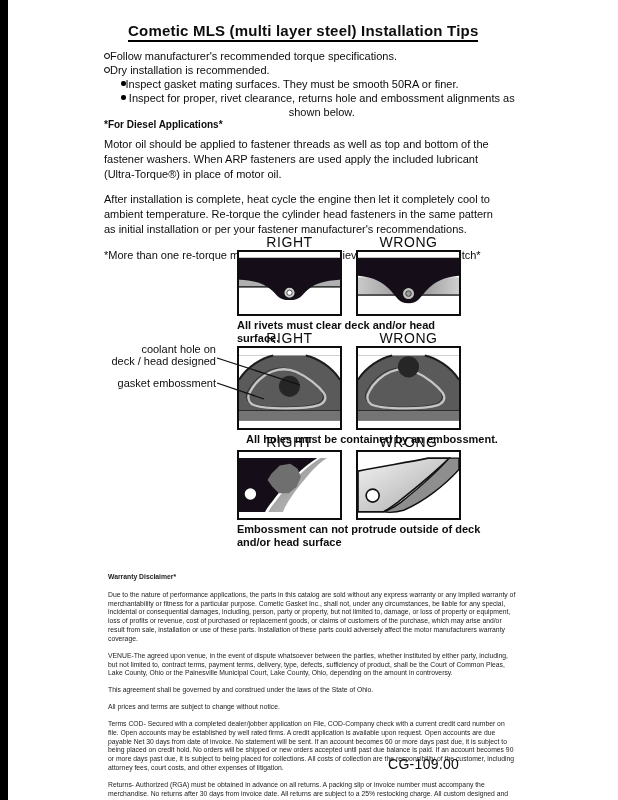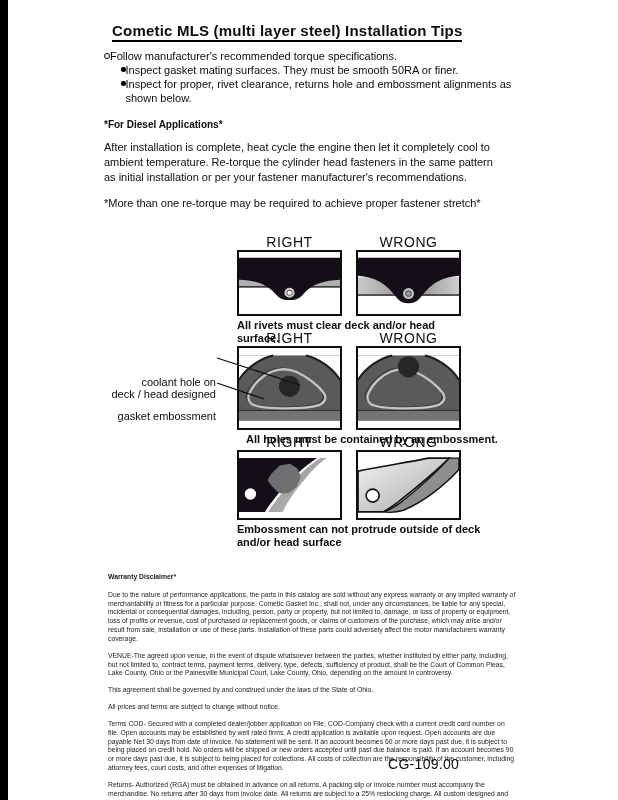--- a/index.html
+++ b/index.html
@@ -2,42 +2,42 @@
 <html><head>
 <meta charset="utf-8">
 <style>
   html,body{margin:0;padding:0;background:#e8e8e8;}
   .page{position:relative;width:618px;height:800px;background:#ffffff;overflow:hidden;
         font-family:"Liberation Sans", sans-serif;color:#0d0d0d;}
   .left-bar{position:absolute;left:0;top:0;width:8px;height:800px;background:#000;}
   .sec{position:absolute;left:104px;width:414px;}
 
   
-  .doc-title{display:inline-block;font-size:15px;font-weight:bold;margin:0 0 7px 8px;
+  .doc-title{display:inline-block;font-size:15px;font-weight:bold;margin:0 0 7px 24px;
              border-bottom:2px solid #000;padding-bottom:1px;letter-spacing:.2px;}
   .bullet-row{display:flex;font-size:11px;line-height:14px;}
-  .bullet-row.sub{margin-left:17px;}
+  .bullet-row.sub{margin-left:17px;text-align:center;}
   .b-open{flex:0 0 auto;width:4px;height:4px;border:1px solid #000;border-radius:50%;margin-top:4px;}
   .b-fill{flex:0 0 auto;width:4.5px;height:4.5px;background:#000;border-radius:50%;margin-top:4px;}
 
   
   .h2{font-size:10px;font-weight:bold;margin:0;}
   .para{font-size:11px;line-height:15px;margin:7px 0 0 0;width:402px;}
 
   
   .dg{margin-left:133px;width:224px;}
   .hdr-row{display:flex;gap:14px;}
   .panel-hdr{width:128px;text-align:center;font-size:14px;letter-spacing:.6px;line-height:16px;}
   .panel-row{display:flex;gap:14px;}
   .panel{border:2px solid #0d0d0d;background:#fff;display:block;}
   .dg-caption{font-size:11px;font-weight:bold;line-height:13px;margin-top:3px;}
   .dg-caption.center{text-align:center;width:270px;}
   .dg-caption.wrap{width:250px;}
   .d2row{position:relative;height:130px;}
-  .d2-label{position:absolute;font-size:11px;line-height:12px;text-align:right;width:112px;left:0;margin-top:33px;}
+  .d2-label{position:absolute;font-size:11px;line-height:12px;text-align:right;width:112px;left:0;}
   .leader-overlay{position:absolute;left:0;top:0;pointer-events:none;}
 
   
   .fine{font-size:6.8px;line-height:1.3;color:#1c1c1c;width:408px;margin-left:4px;}
   .fine p{margin:0 0 8px 0;}
   .fine .tt{font-weight:bold;margin-bottom:9px;}
   .nobreak{margin:0;}
 
   .doc-number{position:absolute;left:388px;top:756px;font-size:14px;letter-spacing:.3px;}
 </style>
@@ -47,32 +47,37 @@
 <div class="page">
   <div class="left-bar"></div>
 
   <div class="sec" style="top:22px">
     <h1 class="doc-title">Cometic MLS (multi layer steel) Installation Tips</h1>
 
     <div class="bullet-row">
       <span class="b-open"></span>
       <span>Follow manufacturer's recommended torque specifications.</span>
     </div>
+    <div class="bullet-row">
+      <span class="b-open"></span>
+      <span>Dry installation is recommended.</span>
+    </div>
     <div class="bullet-row sub">
       <span class="b-fill"></span>
       <span>Inspect gasket mating surfaces.  They must be smooth 50RA or finer.</span>
     </div>
     <div class="bullet-row sub">
       <span class="b-fill"></span>
       <span>Inspect for proper, rivet clearance, returns hole and embossment alignments as shown below.</span>
     </div>
   </div>
 
   <div class="sec" style="top:119px">
     <h2 class="h2">*For Diesel Applications*</h2>
+    <p class="para">Motor oil should be applied to fastener threads as well as top and bottom of the fastener washers. When ARP fasteners are used apply the included lubricant (Ultra-Torque®) in place of motor oil.</p>
     <p class="para" style="margin-top:10px">After installation is complete, heat cycle the engine then let it completely cool to ambient temperature. Re-torque the cylinder head fasteners in the same pattern as initial installation or per your fastener manufacturer's recommendations.</p>
     <p class="para" style="margin-top:11px">*More than one re-torque may be required to achieve proper fastener stretch*</p>
   </div>
 
   <div class="sec" style="top:234px">
     <div class="dg">
       <div class="hdr-row">
         <div class="panel-hdr">RIGHT</div>
         <div class="panel-hdr">WRONG</div>
       </div>

